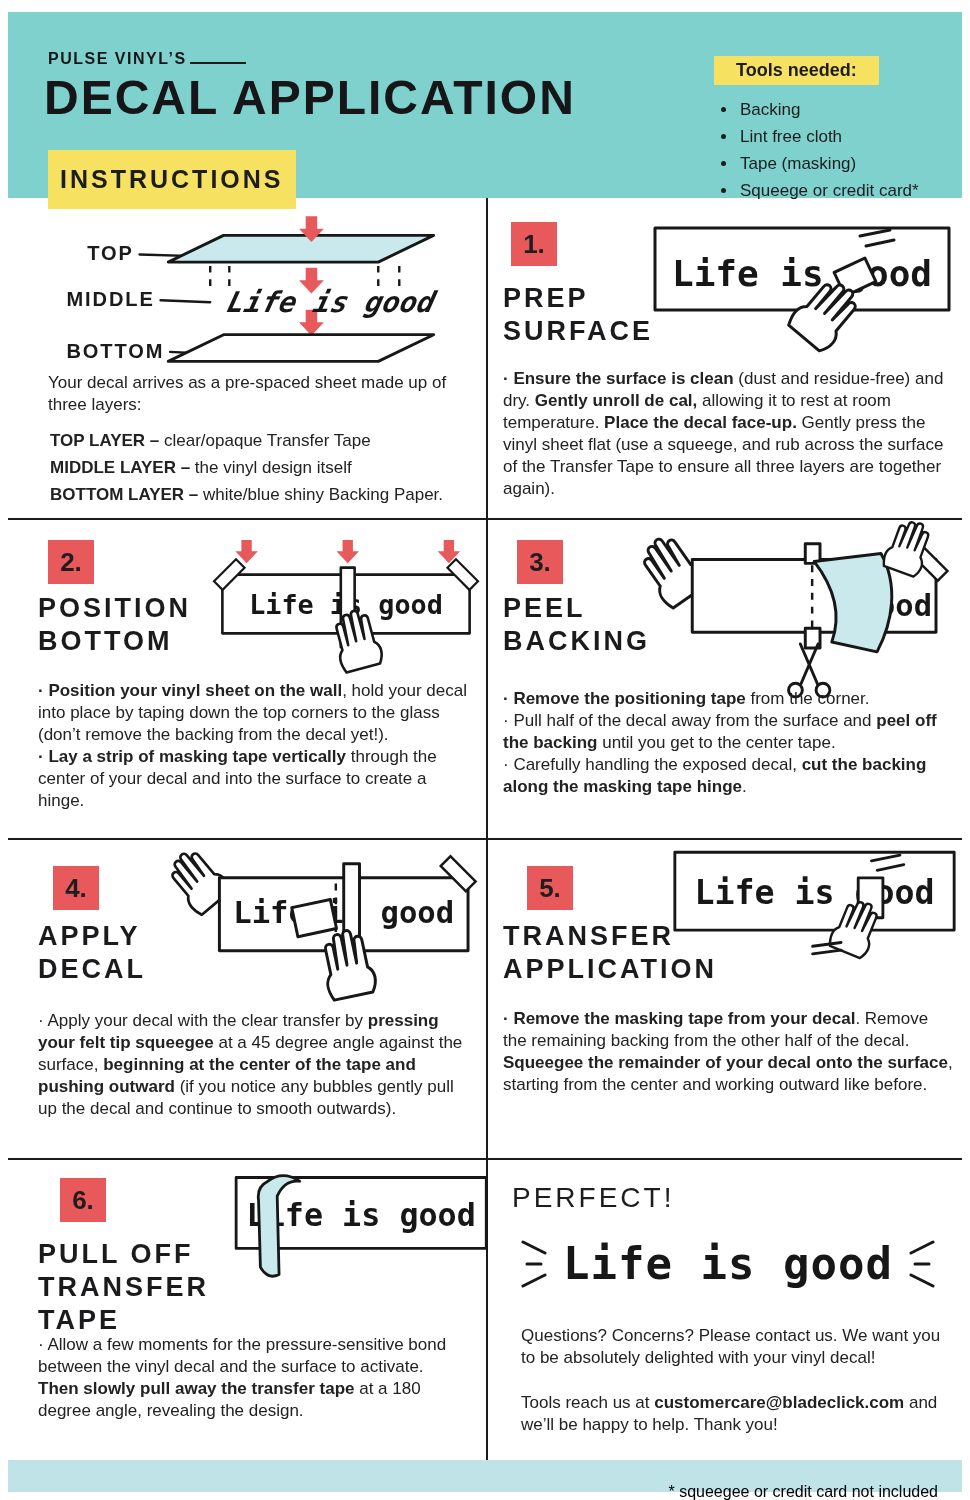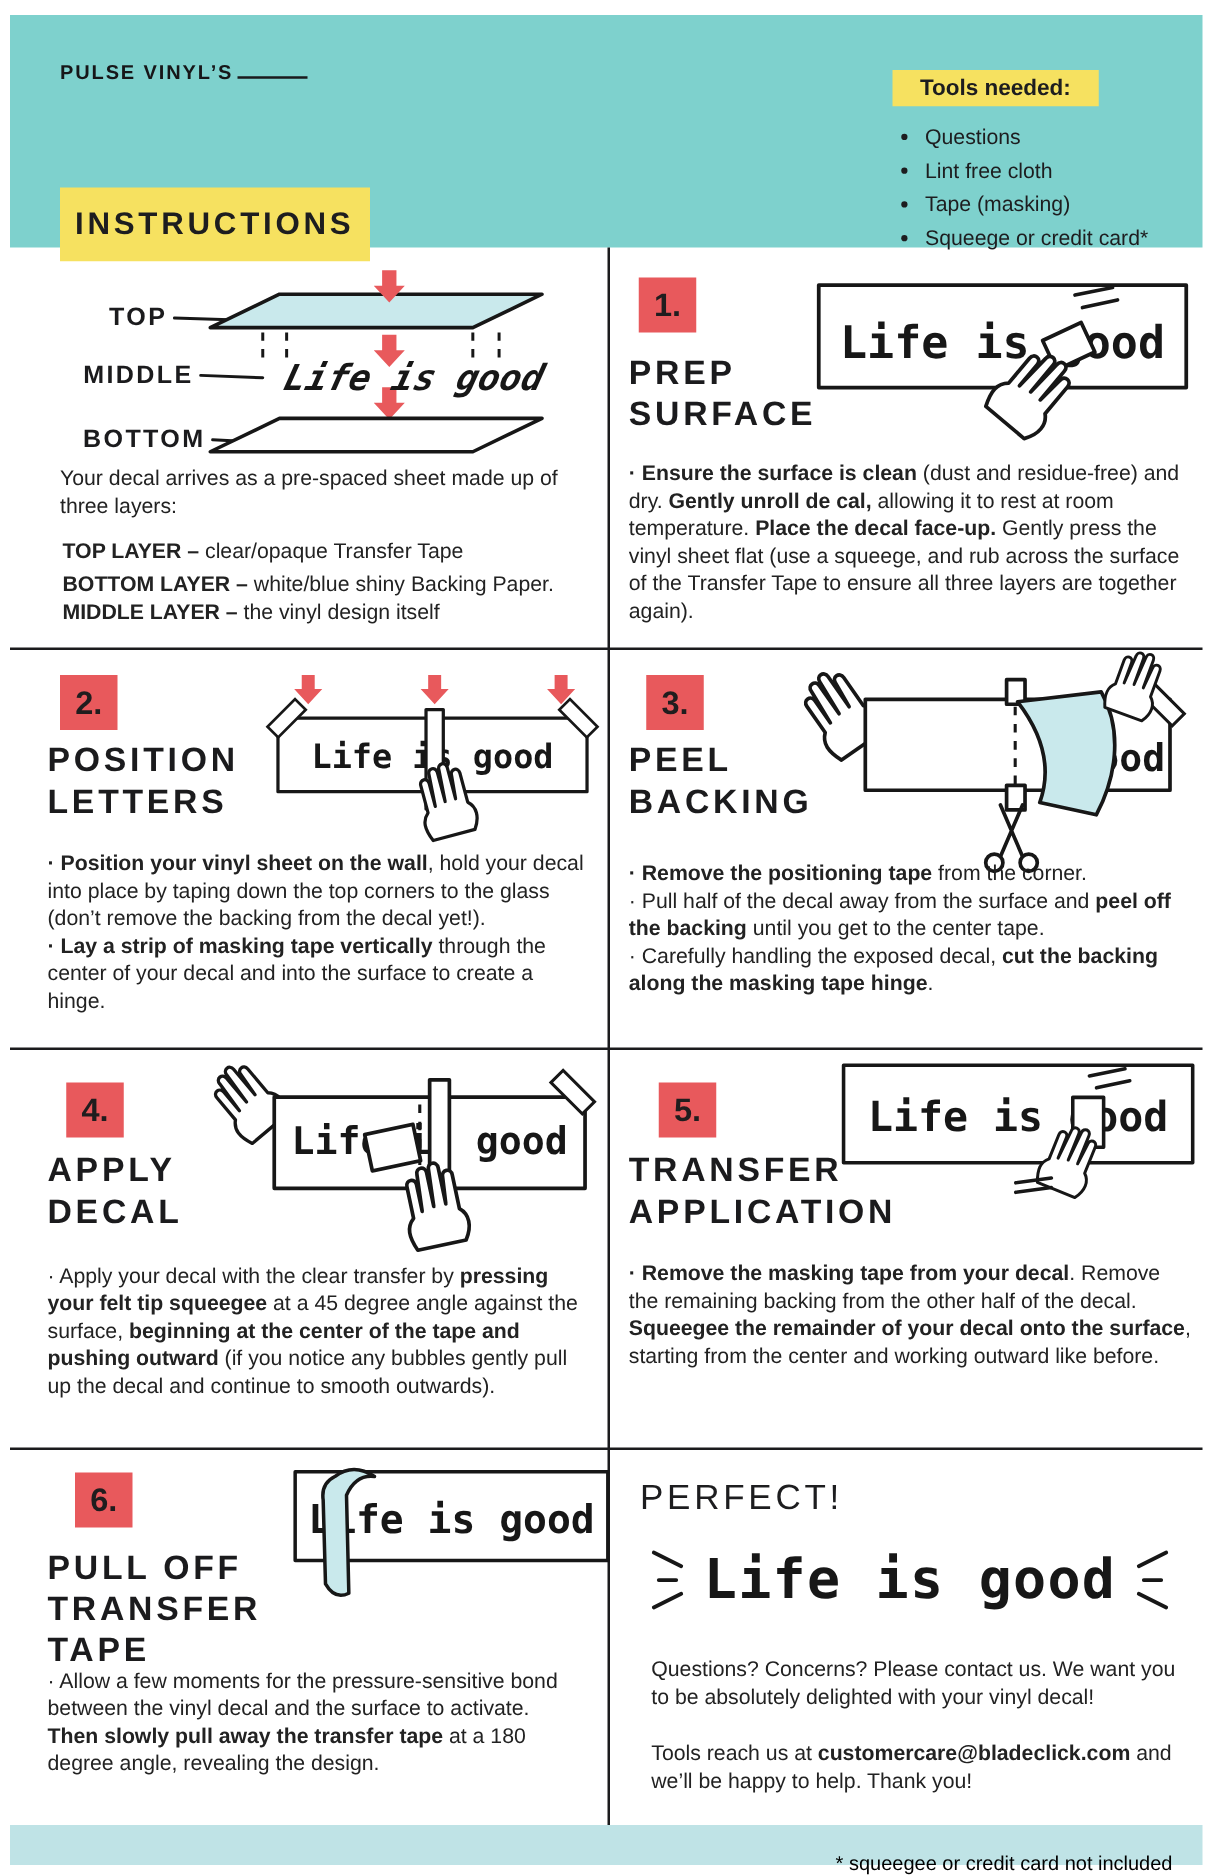--- a/index.html
+++ b/index.html
@@ -60,24 +60,25 @@
     <rect id="tape" x="-18" y="-7" width="36" height="14" fill="#fff" stroke="#171717" stroke-width="2.5"></rect>
   </defs>
 </svg>
 
 <div class="page">
 
   <div class="abs header">
     <div class="abs brand">
       <span>PULSE VINYL’S</span><span class="u"></span>
     </div>
+    <div class="abs big-title">DECAL APPLICATION</div>
     <div class="abs badge instructions">INSTRUCTIONS</div>
     <div class="abs badge tools-title">Tools needed:</div>
     <ul class="abs tools-list">
-      <li>Questions</li>
+      <li>Backing</li>
       <li>Lint free cloth</li>
       <li>Tape (masking)</li>
       <li>Squeege or credit card*</li>
     </ul>
   </div>
 
   <div class="abs vline"></div>
   <div class="abs hline" style="top:518px"></div>
   <div class="abs hline" style="top:838px"></div>
   <div class="abs hline" style="top:1158px"></div>
@@ -94,43 +95,43 @@
       <text class="lbl" x="118" y="88" font-size="21" text-anchor="end">MIDDLE</text>
       <path class="ln2" d="M124,82 L176,84"></path>
       <text class="slab" font-size="30" font-style="italic" transform="translate(192,94) skewX(-14)">Life is good</text>
       <text class="lbl" x="128" y="142" font-size="21" text-anchor="end">BOTTOM</text>
       <path class="ln2" d="M134,136 L172,138"></path>
       <polygon class="box" points="190,118 410,118 352,146 132,146"></polygon>
     </svg>
     <p class="abs body" style="left:48px;top:372px;width:410px;margin:0">Your decal arrives as a pre-spaced sheet made up of three layers:</p>
     <div class="abs body" style="left:50px;top:430px;width:425px">
       <div style="margin-bottom:5px"><span class="b">TOP LAYER – </span><span>clear/opaque Transfer Tape</span></div>
+      <div style="margin-bottom:5px"><span class="b">MIDDLE LAYER – </span><span>the vinyl design itself</span></div>
       <div><span class="b">BOTTOM LAYER – </span><span>white/blue shiny Backing Paper.</span></div>
-      <div style="margin-bottom:5px"><span class="b">MIDDLE LAYER – </span><span>the vinyl design itself</span></div>
     </div>
   </div>
 
   <div>
     <div class="abs numbox" style="left:511px;top:222px">1.</div>
     <div class="abs step-title" style="left:503px;top:282px;width:190px">PREP SURFACE</div>
     <svg class="abs" style="left:652px;top:220px" width="300" height="125" viewBox="0 0 300 125">
       <rect class="box" x="3" y="8" width="294" height="82"></rect>
       <text class="slab" x="150" y="66" font-size="36" text-anchor="middle">Life is good</text>
       <path class="ln" d="M208,16 L238,10 M214,26 L242,20"></path>
       <rect class="box" x="186" y="44" width="34" height="26" transform="rotate(-25 203 57)"></rect>
       <g transform="translate(152,118) rotate(40)">
           <use href="#hand" x="-26" y="-70"></use>
         </g>
     </svg>
     <p class="abs body" style="left:503px;top:368px;width:445px;margin:0"><span class="b">· Ensure the surface is clean</span><span> (dust and residue-free) and dry. </span><span class="b">Gently unroll de cal,</span><span> allowing it to rest at room temperature. </span><span class="b">Place the decal face-up.</span><span> Gently press the vinyl sheet flat (use a squeege, and rub across the surface of the Transfer Tape to ensure all three layers are together again).</span></p>
   </div>
 
   <div>
     <div class="abs numbox" style="left:48px;top:540px">2.</div>
-    <div class="abs step-title" style="left:38px;top:592px;width:240px">POSITION LETTERS</div>
+    <div class="abs step-title" style="left:38px;top:592px;width:240px">POSITION BOTTOM</div>
     <svg class="abs" style="left:212px;top:532px" width="268" height="150" viewBox="0 0 310 155">
       <use href="#arr" class="redfill" transform="translate(27,0)"></use>
       <use href="#arr" class="redfill" transform="translate(144,0)"></use>
       <use href="#arr" class="redfill" transform="translate(261,0)"></use>
       <rect class="box" x="12" y="40" width="286" height="68"></rect>
       <use href="#tape" transform="translate(20,40) rotate(-45)"></use>
       <use href="#tape" transform="translate(290,40) rotate(45)"></use>
       <text class="slab" x="155" y="86" font-size="31" text-anchor="middle">Life is good</text>
       <rect class="box" x="149" y="32" width="16" height="92"></rect>
       <g transform="translate(175,148) rotate(-15)">

